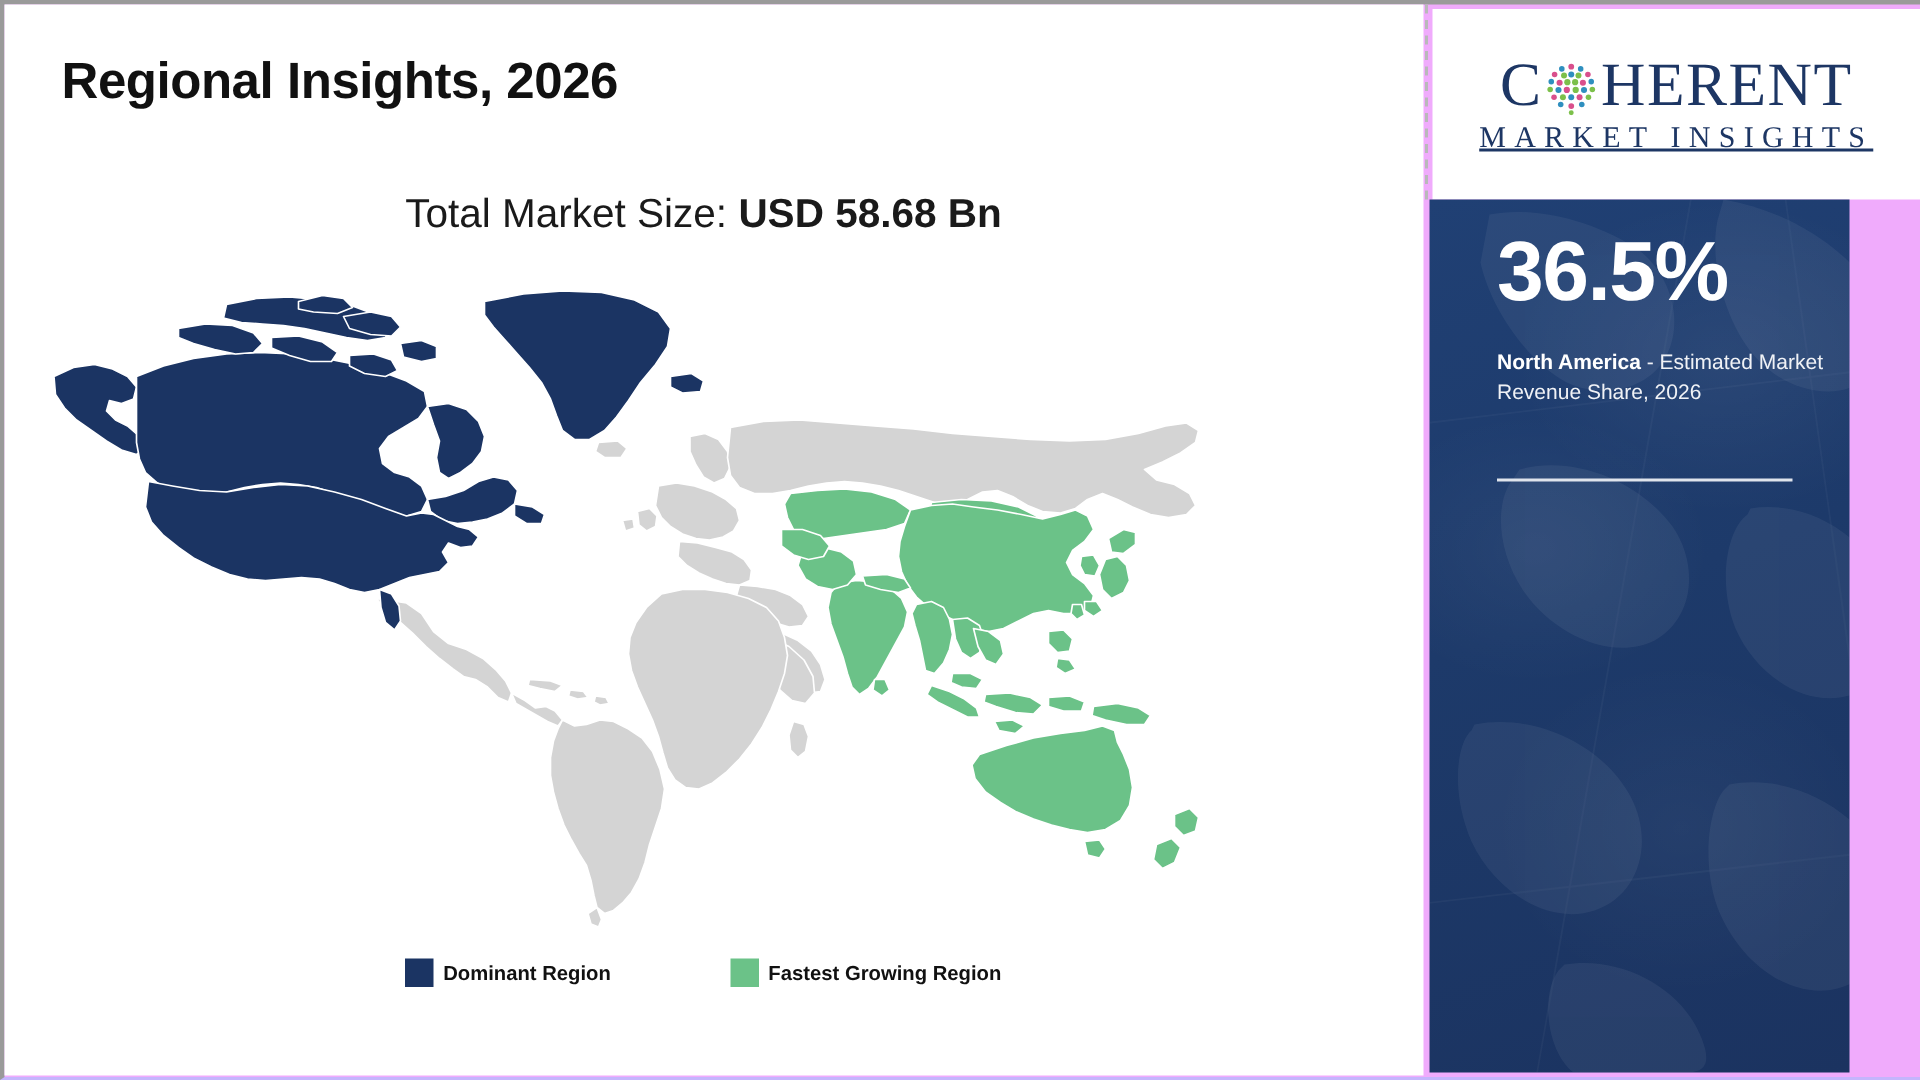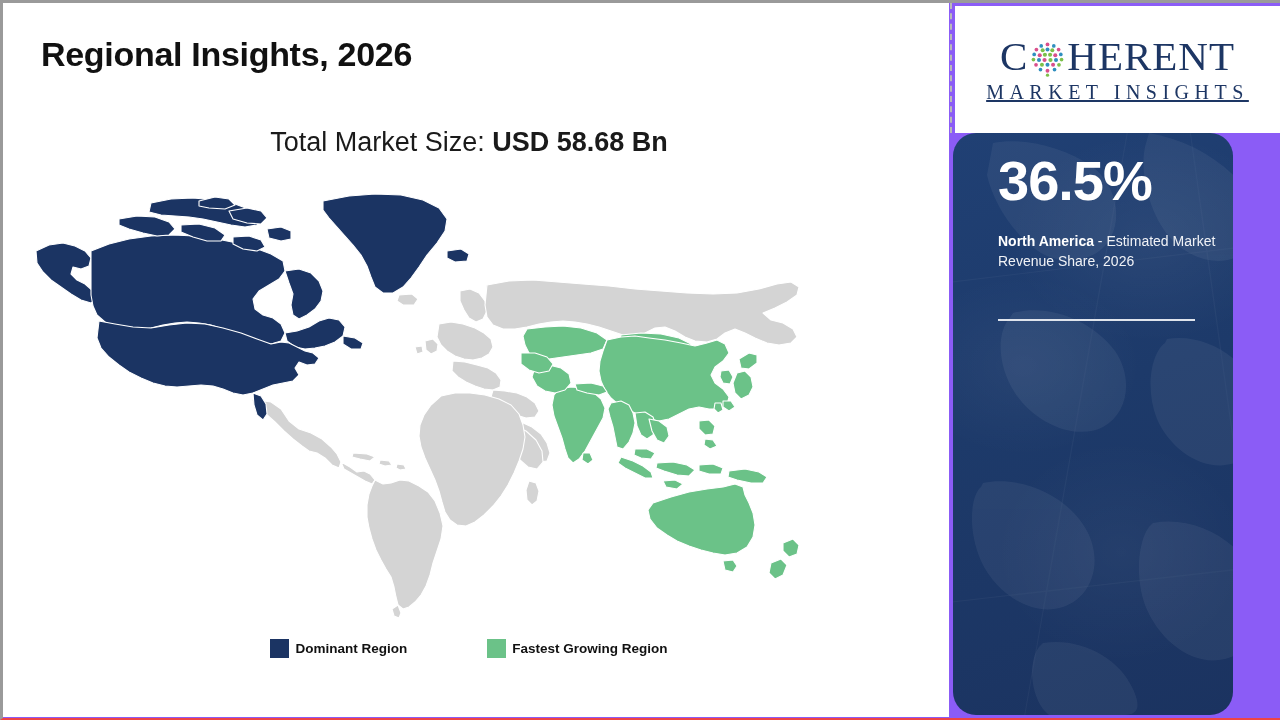--- a/index.html
+++ b/index.html
@@ -7,22 +7,22 @@
     width:1280px;height:720px;overflow:hidden;
     background:#ffffff;
     font-family:"Liberation Sans", sans-serif;
     -webkit-font-smoothing:antialiased;
   }
   #page{
     position:relative;width:1280px;height:720px;
     box-sizing:border-box;
     border-left:3px solid #9a9a9a;
     border-top:3px solid #9a9a9a;
-    border-bottom:2px solid #ef4444;
-    background:#8b5cf6;
+    border-bottom:2px solid #c4b5fd;
+    background:#f0abfc;
   }
 
   
   #left-panel{position:absolute;left:0;top:0;width:946px;height:714px;background:#fff;}
 
   #page-title{
     position:absolute;left:38px;top:32px;
     font-size:34px;font-weight:bold;color:#111;
     letter-spacing:-0.3px;
   }
@@ -82,21 +82,20 @@
 
   
   #right-panel{
     position:absolute;left:950px;top:130px;width:280px;height:582px;
     background:
       radial-gradient(ellipse 200px 150px at 70% 18%, rgba(255,255,255,.055), rgba(255,255,255,0) 70%),
       radial-gradient(ellipse 170px 130px at 25% 40%, rgba(255,255,255,.045), rgba(255,255,255,0) 70%),
       radial-gradient(ellipse 180px 160px at 60% 72%, rgba(255,255,255,.04), rgba(255,255,255,0) 70%),
       linear-gradient(160deg,#204074 0%,#1d3a6a 45%,#1b3360 100%);
     overflow:hidden;
-    border-radius:23px;
   }
   #panel-texture{position:absolute;left:0;top:0;width:327px;height:582px;opacity:.16;}
   #panel-content{position:absolute;left:45px;top:0;width:275px;height:582px;}
 
   #share-value{
     position:absolute;left:0;top:20px;
     font-size:56px;font-weight:bold;color:#fff;letter-spacing:-1px;line-height:1;
   }
   #share-desc{
     position:absolute;left:0;top:98px;width:268px;

